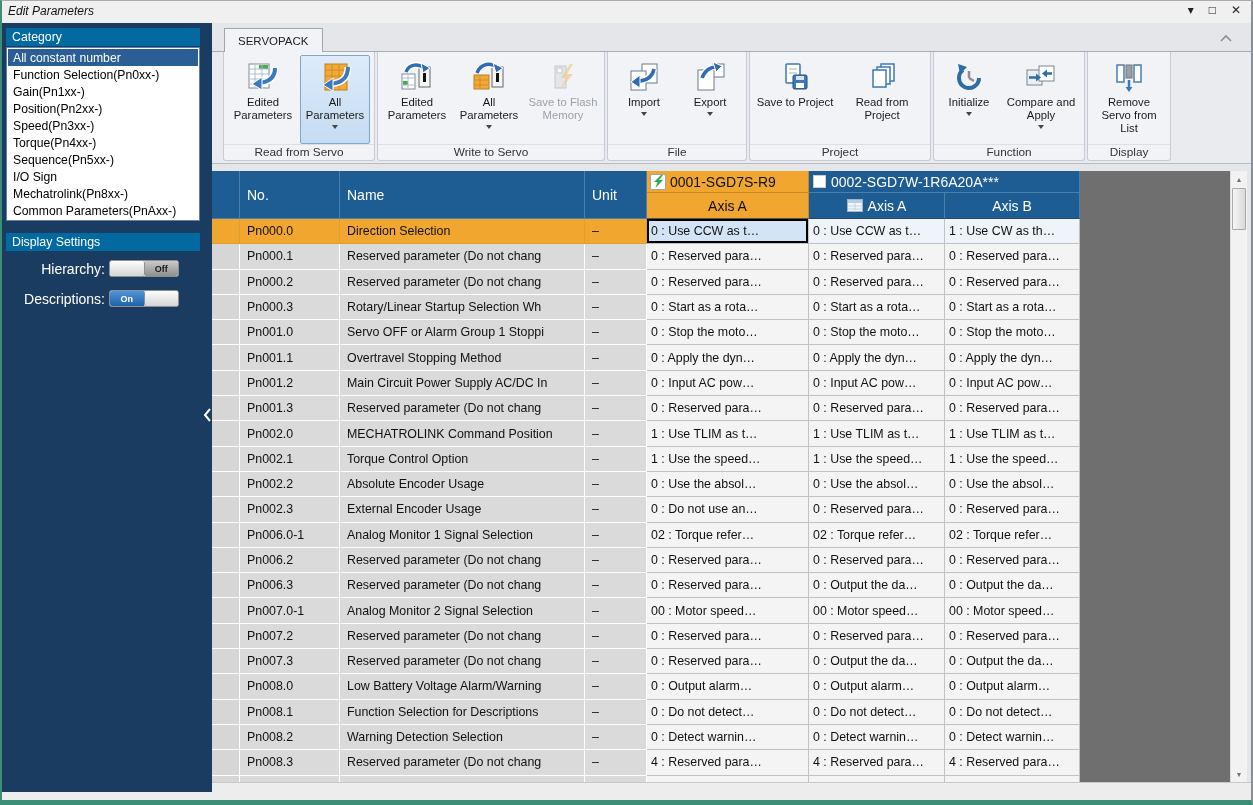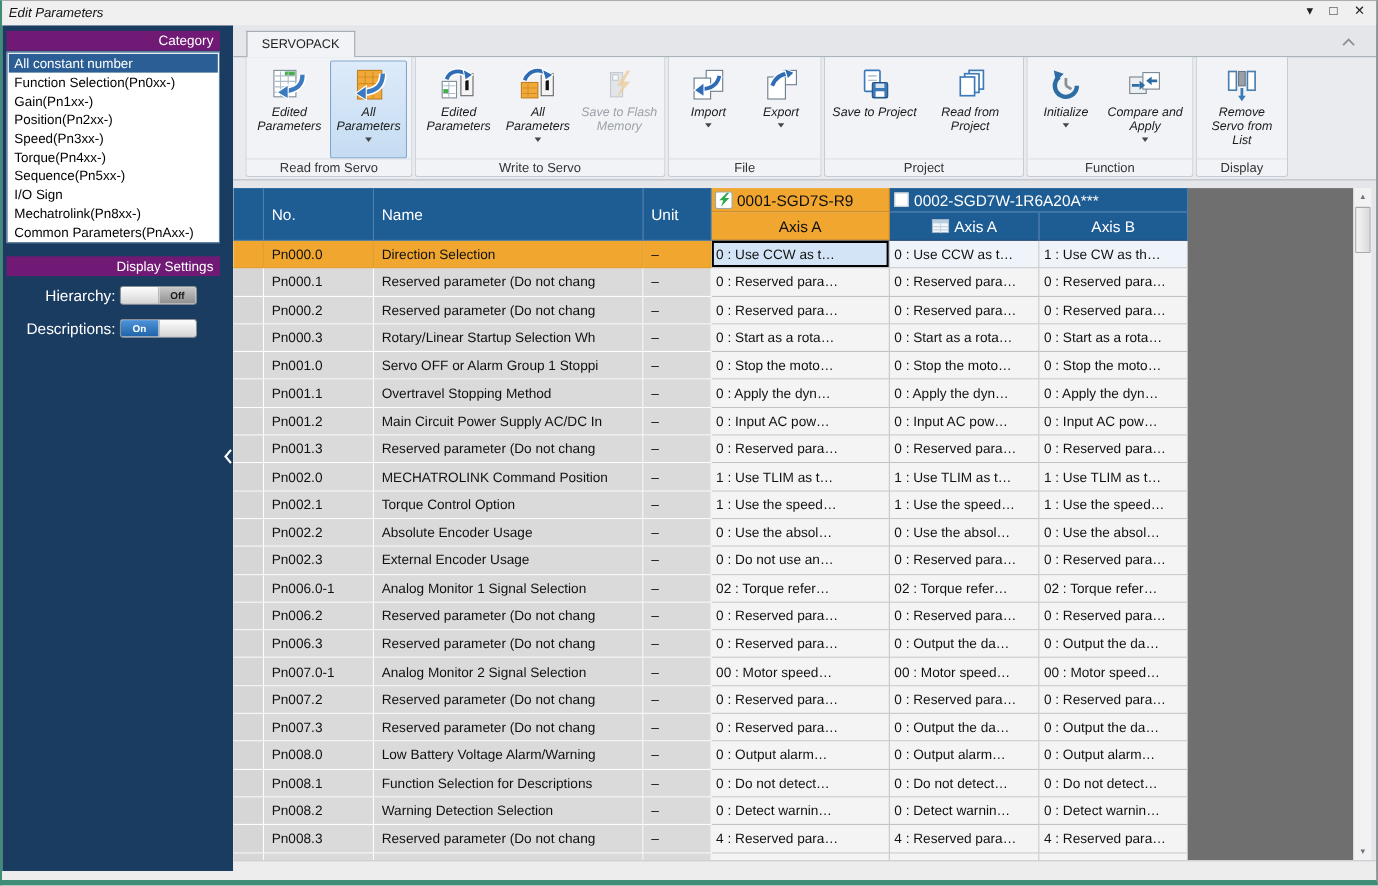--- a/index.html
+++ b/index.html
@@ -9,21 +9,21 @@
   
   .titlebar{position:absolute;top:0;left:0;right:0;height:22px;background:#F0F0F0;}
   .title-text{position:absolute;left:6px;top:3px;font-size:12px;color:#111;font-style:italic;}
   .tb-controls{position:absolute;right:10px;top:2px;display:flex;gap:15px;font-size:12px;color:#222;align-items:center;}
   .tb-controls span{cursor:default;}
   
   .content{position:absolute;top:22px;left:0;right:0;bottom:8px;display:flex;overflow:hidden;}
   .win-bottom{position:absolute;left:0;right:0;bottom:0;height:8px;background:#EDEDEE;}
   
   .sidebar{width:210px;background:#1B3C61;position:relative;flex-shrink:0;}
-  .cat-header,.ds-header{margin:5px 12px 1px 4px;background:#701a75;color:#fff;font-size:12.3px;padding:2px 6px;text-align:right;}
+  .cat-header,.ds-header{margin:5px 12px 1px 4px;background:#0369a1;color:#fff;font-size:12.3px;padding:2px 6px;}
   .ds-header{margin-top:12px;margin-bottom:9px;}
   .cat-list{margin:0 12px 0 4px;background:#fff;border:1px solid #5E82A6;padding:1px;}
   .cat-item{font-size:12.2px;padding:1.5px 5px;color:#000;white-space:nowrap;overflow:hidden;}
   .cat-item.selected{background:#2A5E94;color:#fff;}
   .set-row{display:flex;align-items:center;margin:0 0 13px 0;}
   .set-label{width:105px;text-align:right;color:#fff;font-size:14px;padding-right:2px;}
   .toggle{width:70px;height:17px;border:1px solid #8A8F96;border-radius:3px;display:flex;overflow:hidden;background:#fff;margin-left:2px;}
   .knob{flex:1;background:linear-gradient(#FDFDFD,#D5D5D5);border-radius:2px;}
   .toggle.off .knob{border-right:1px solid #8A8F96;}
   .toggle.on .knob{border-left:1px solid #8A8F96;}
@@ -37,21 +37,21 @@
   .tab{position:absolute;left:12px;top:5px;height:24px;background:#F1F3F6;border:1px solid #A0A6AD;border-bottom:none;
     display:flex;align-items:center;padding:0 13px;font-size:11.5px;color:#222;z-index:2;}
   .collapse-btn{position:absolute;top:7px;right:14px;width:22px;height:16px;display:flex;align-items:center;justify-content:center;z-index:2;}
   .ribbon{position:absolute;top:28px;left:0;right:0;height:113px;background:#E9EBEF;border-top:1px solid #A6ADB5;
     border-bottom:1px solid #B6BCC4;display:flex;align-items:stretch;padding:0 0 0 10px;}
   .group{display:flex;flex-direction:column;background:#F1F3F7;border:1px solid #C6CCD5;border-top:none;border-radius:0 0 3px 3px;margin:0 1px 2px 1px;}
   .gbtns{flex:1;display:flex;align-items:stretch;padding:3px 3px 0 3px;}
   .glabel{text-align:center;font-size:11.8px;color:#333;padding:0 8px 2px;height:16px;border-top:1px solid #DCE0E6;}
   .rbtn{display:flex;flex-direction:column;align-items:center;padding-top:3px;margin:0 1px;border:1px solid transparent;border-radius:2px;}
   .rbtn .ic{height:37px;display:flex;align-items:center;}
-  .rbtn .lbl{font-size:11.3px;line-height:1.13;text-align:center;color:#1A1A1A;font-style:italic;}
+  .rbtn .lbl{font-size:11.3px;line-height:1.13;text-align:center;color:#1A1A1A;}
   .rbtn .dd{width:0;height:0;border-left:3.5px solid transparent;border-right:3.5px solid transparent;border-top:4px solid #444;margin-top:3px;}
   .rbtn.active{background:linear-gradient(#DDEBFA,#C6DCF2);border-color:#7FA7CE;}
   .rbtn.disabled .lbl{color:#9CA2A9;}
   .rbtn.disabled svg{opacity:.5;}
   .w62{width:62px}.w64{width:64px}.w70{width:70px}.w74{width:74px}.w78{width:78px}.w82{width:82px}.w88{width:88px}
   
   .table-region{position:absolute;top:148px;left:0;right:4px;bottom:10px;display:flex;overflow:hidden;}
   .gridwrap{width:868px;overflow:hidden;}
   .grid{display:grid;grid-template-columns:28px 100px 245px 62px 162px 136px 135px;grid-template-rows:22px 26px;grid-auto-rows:25.3px;width:868px;align-content:start;}
   .h{color:#fff;font-size:14px;display:flex;align-items:center;background:#1E5C94;border-right:1px solid #4A7FAE;border-bottom:1px solid #4A7FAE;overflow:hidden;white-space:nowrap;}

